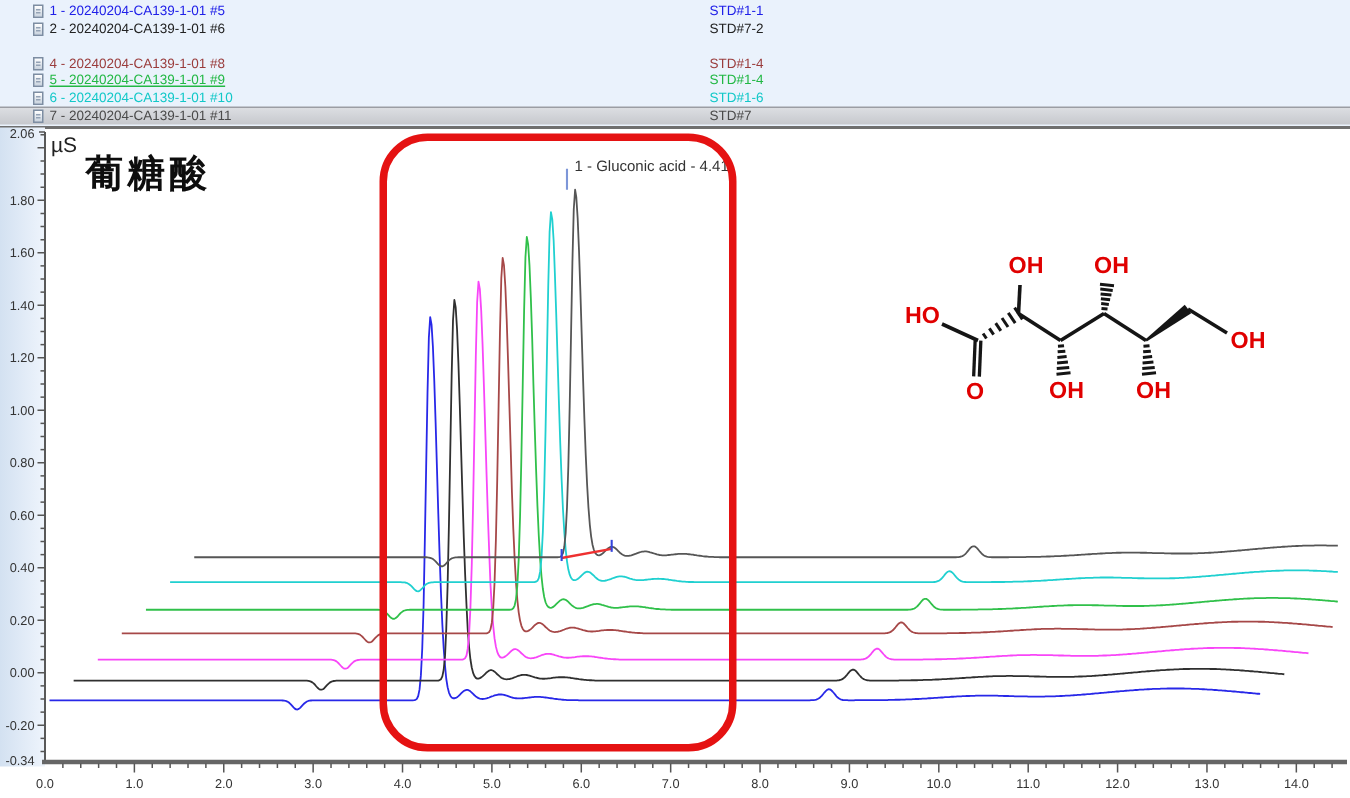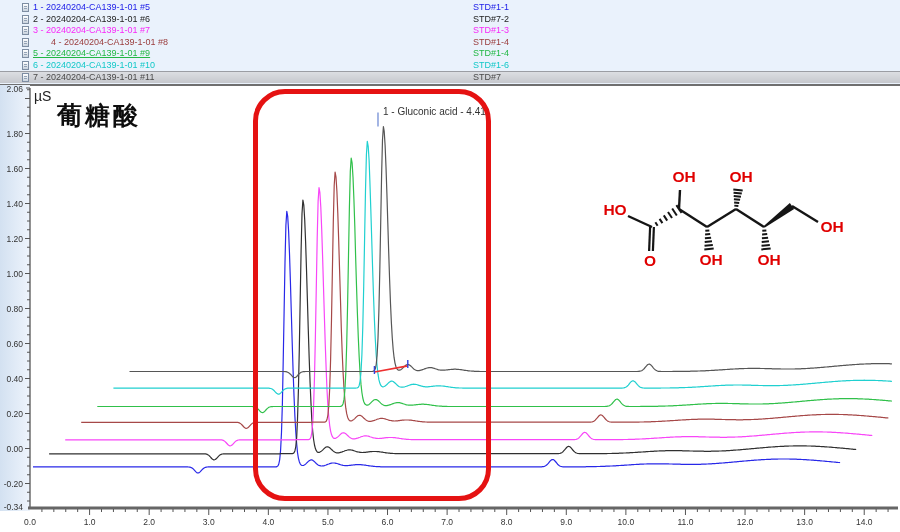--- a/index.html
+++ b/index.html
@@ -37,28 +37,23 @@
       <div class="legend-row" style="top: 2px;">
         <span class="legend-icon"></span>
         <span class="legend-label" style="color: rgb(32, 32, 232);">1 - 20240204-CA139-1-01 #5</span>
         <span class="legend-std" style="color: rgb(32, 32, 232);">STD#1-1</span>
       </div>
       <div class="legend-row" style="top: 13.5px;">
         <span class="legend-icon"></span>
         <span class="legend-label" style="color: rgb(34, 34, 34);">2 - 20240204-CA139-1-01 #6</span>
         <span class="legend-std" style="color: rgb(34, 34, 34);">STD#7-2</span>
       </div>
-      <div class="legend-row" style="top: 25px;">
-        <span class="legend-icon"></span>
-        <span class="legend-label" style="color: rgb(248, 40, 248);">3 - 20240204-CA139-1-01 #7</span>
-        <span class="legend-std" style="color: rgb(248, 40, 248);">STD#1-3</span>
-      </div>
       <div class="legend-row" style="top: 36.5px;">
         <span class="legend-icon"></span>
-        <span class="legend-label" style="color: rgb(154, 60, 60); margin-left: 18px;">4 - 20240204-CA139-1-01 #8</span>
+        <span class="legend-label" style="color: rgb(154, 60, 60);">4 - 20240204-CA139-1-01 #8</span>
         <span class="legend-std" style="color: rgb(154, 60, 60);">STD#1-4</span>
       </div>
       <div class="legend-row" style="top: 48px;">
         <span class="legend-icon"></span>
         <span class="legend-label" style="color: rgb(34, 184, 68); text-decoration: underline;">5 - 20240204-CA139-1-01 #9</span>
         <span class="legend-std" style="color: rgb(34, 184, 68);">STD#1-4</span>
       </div>
       <div class="legend-row" style="top: 59.5px;">
         <span class="legend-icon"></span>
         <span class="legend-label" style="color: rgb(18, 200, 200);">6 - 20240204-CA139-1-01 #10</span>

